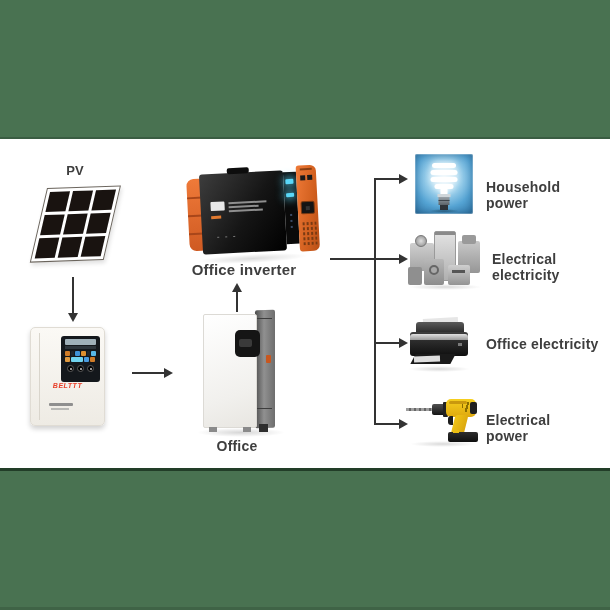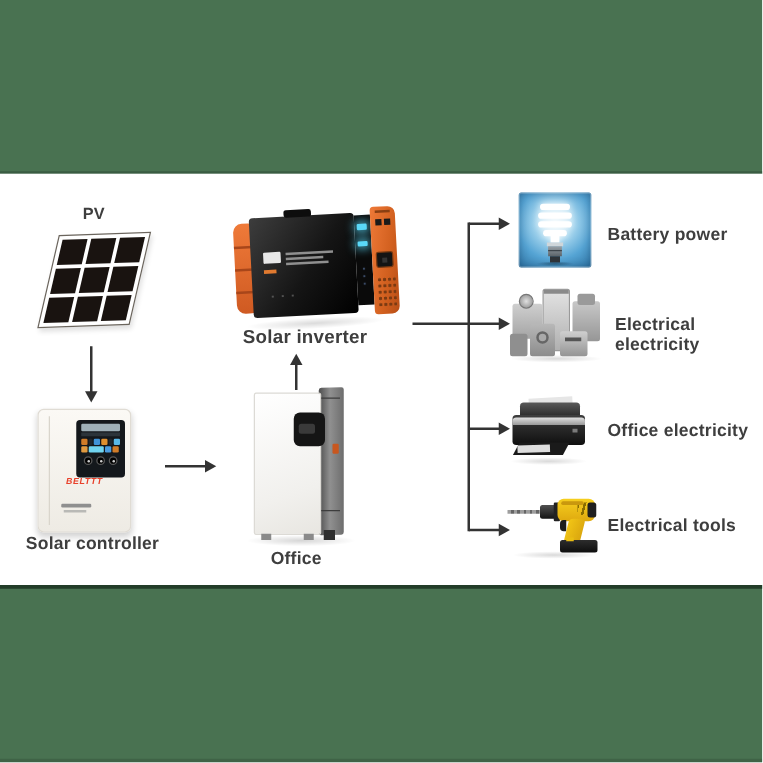--- a/index.html
+++ b/index.html
@@ -222,21 +222,20 @@
       <div class="brow">
           <span class="btn"></span>
           <span class="btn"></span>
           <span class="btn"></span>
         </div>
     </div>
     <div class="brand">BELTTT</div>
     <div class="logo1"></div>
       <div class="logo2"></div>
   </div>
-  <div class="lbl ctr" style="left:8px;top:426px;width:132px;">Solar controller</div>
 
   <div class="ln" style="left:132px;top:372px;width:34px;height:2px;"></div>
   <div class="ah r" style="left:164px;top:368px;"></div>
 
   <div id="bat">
     <div class="shadow"></div>
     <div class="side"></div>
     <div class="front"></div>
     <div class="handle">
         <i></i>
@@ -277,21 +276,21 @@
     <div class="rcap">
       <div class="dash"></div>
       <div class="sq1"></div>
         <div class="sq2"></div>
       <div class="outlet">
           <i></i>
         </div>
       <div class="grid"></div>
     </div>
   </div>
-  <div class="lbl ctr" style="left:183px;top:262px;width:122px;font-size:15px;">Solar inverter</div>
+  <div class="lbl ctr" style="left:183px;top:262px;width:122px;font-size:15px;">Office inverter</div>
 
   <div class="ln" style="left:330px;top:258px;width:71px;height:2px;"></div>
   <div class="ln" style="left:374px;top:178px;width:2px;height:247px;"></div>
   <div class="ln" style="left:375px;top:178px;width:26px;height:2px;"></div>
   <div class="ln" style="left:375px;top:342px;width:26px;height:2px;"></div>
   <div class="ln" style="left:375px;top:423px;width:26px;height:2px;"></div>
   <div class="ah r" style="left:399px;top:174px;"></div>
   <div class="ah r" style="left:399px;top:254px;"></div>
   <div class="ah r" style="left:399px;top:338px;"></div>
   <div class="ah r" style="left:399px;top:419px;"></div>
@@ -302,21 +301,21 @@
       <div class="b b3"></div>
       <div class="b b4"></div>
     <div class="tube"></div>
       <div class="neck"></div>
     <div class="collar">
         <i></i>
       </div>
       <div class="tip"></div>
       <div class="gnd"></div>
   </div>
-  <div class="lbl" style="left:486px;top:179px;width:110px;">Battery power</div>
+  <div class="lbl" style="left:486px;top:179px;width:110px;">Household power</div>
 
   <div id="appl">
     <div class="shadow"></div>
     <div class="heater">
         <i></i>
       </div>
     <div class="ldev"></div>
       <div class="lknob"></div>
     <div class="rdev"></div>
       <div class="rvalve"></div>
@@ -351,15 +350,15 @@
     <div class="body"></div>
       <div class="cap"></div>
     <div class="vents"></div>
       <div class="topline"></div>
     <div class="trigger"></div>
       <div class="handle"></div>
     <div class="batt">
         <i></i>
       </div>
   </div>
-  <div class="lbl" style="left:486px;top:412px;width:110px;">Electrical tools</div>
+  <div class="lbl" style="left:486px;top:412px;width:110px;">Electrical power</div>
 
 </div>
 
 </body></html>

